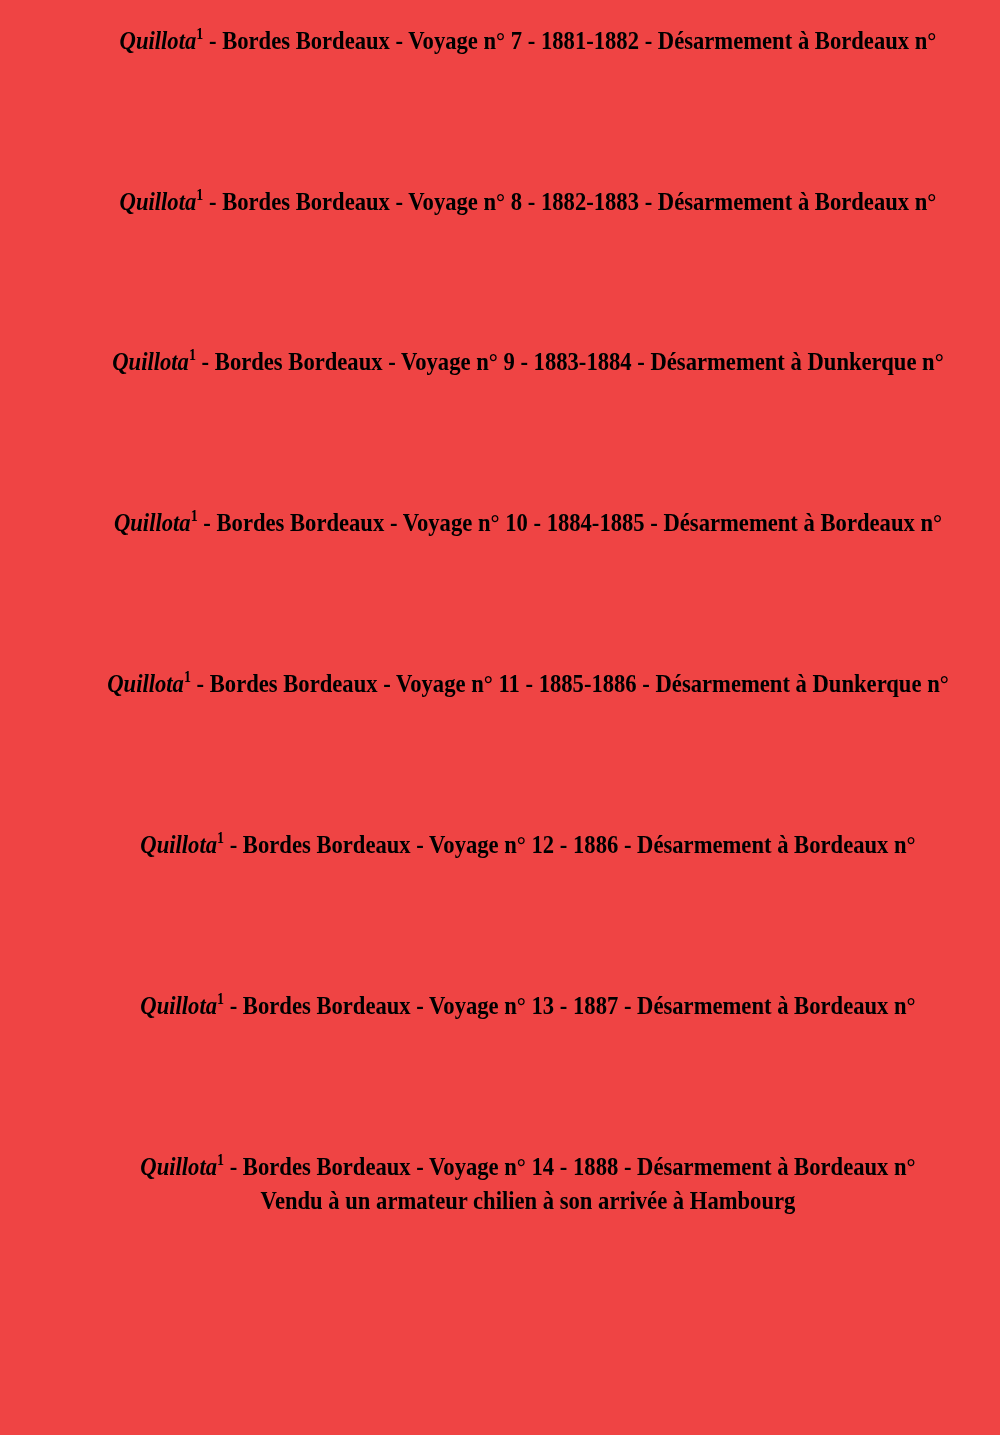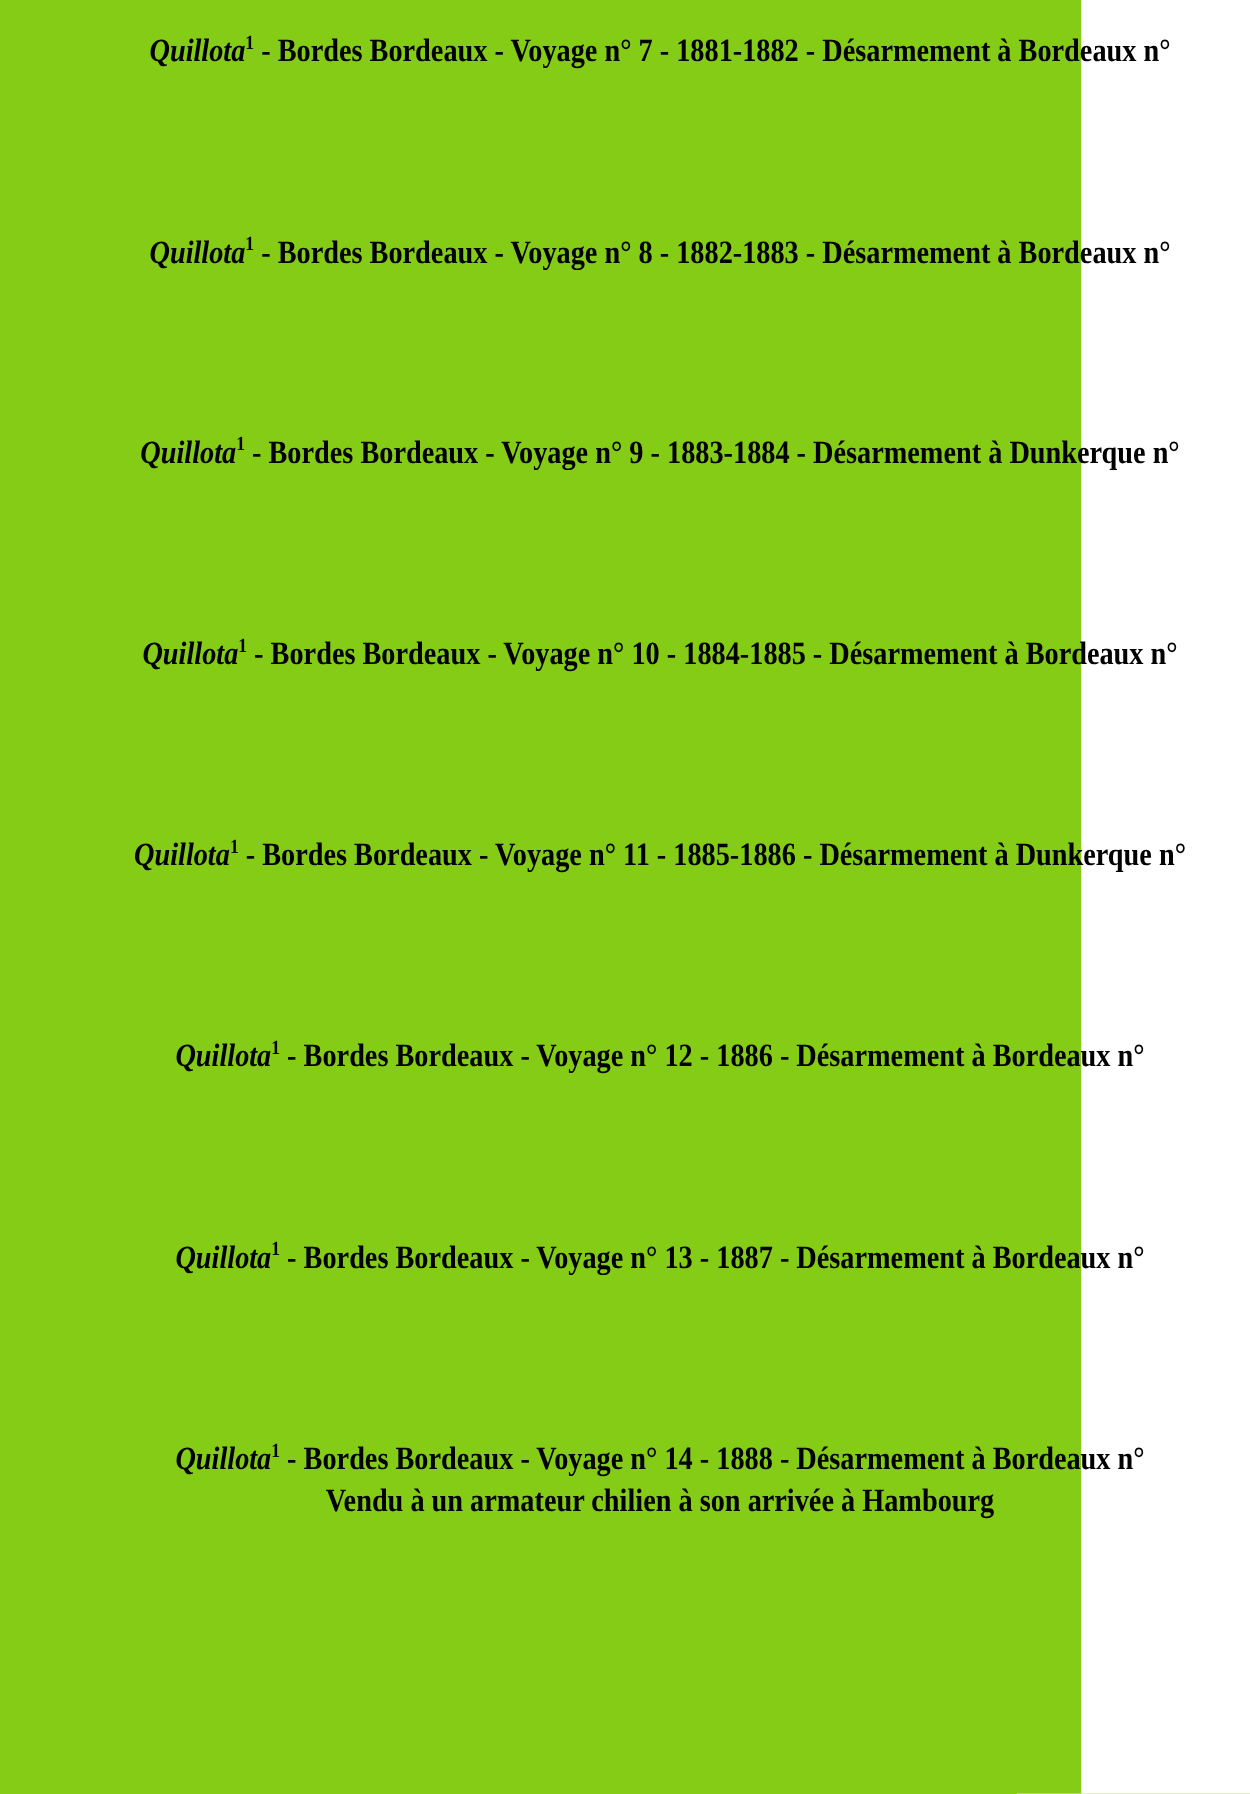--- a/index.html
+++ b/index.html
@@ -12,23 +12,23 @@
     background: #ffffff;
     color: #000000;
     overflow: hidden;
     position: relative;
     font-family: "Liberation Serif", "DejaVu Serif", serif;
   }
   .page {
     position: absolute;
     left: 0;
     top: 0;
-    width: 865px;
+    width: 1000px;
     height: 1435px;
-    background: #84cc16;
+    background: #ef4444;
   }
   
   .entry {
     position: absolute;
     left: 28px;
     width: 1000px;
     text-align: center;
   }
   .line {
     display: block;

